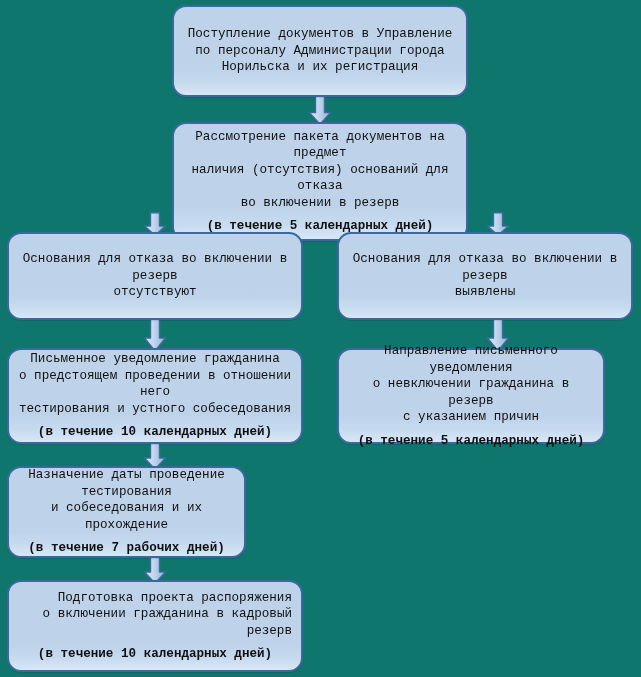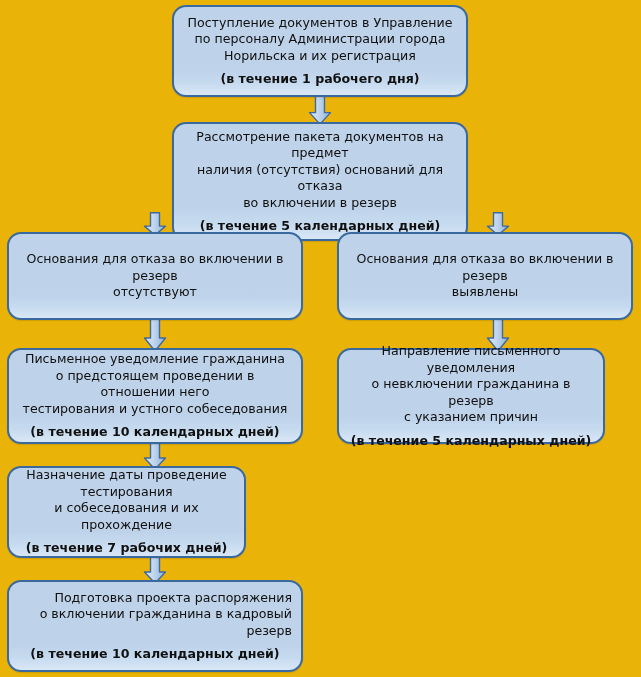--- a/index.html
+++ b/index.html
@@ -8,22 +8,23 @@
     padding: 0;
     background: #ffffff;
   }
   body {
     font-family: "DejaVu Sans", "Liberation Sans", sans-serif;
   }
   #canvas {
     position: relative;
     width: 641px;
     height: 677px;
-    background: #eab308;
+    background: #0f766e;
     overflow: hidden;
+    font-family: Liberation Mono, monospace;
   }
   .node {
     position: absolute;
     box-sizing: border-box;
     border: 2px solid #39699f;
     border-radius: 14px;
     background: linear-gradient(to bottom,
                 #bed3ea 0%,
                 #bed3ea 72%,
                 #c6daef 86%,
@@ -147,21 +148,20 @@
             <stop offset="100%" stop-color="#8fb2d7"></stop>
           </linearGradient>
         </defs>
         <path d="M7.5 1 L16.5 1 L16.5 20 L22.5 20 L12 33 L1.5 20 L7.5 20 Z" fill="url(#arrowgrad6)" stroke="#40699f" stroke-width="1.4" stroke-linejoin="round" vector-effect="non-scaling-stroke"></path>
       </svg>
     </div>
     <div class="node" style="left: 172px; top: 5px; width: 296px; height: 92px;">
       <div class="body-text">Поступление документов в Управление
 по персоналу Администрации города
 Норильска и их регистрация</div>
-      <div class="term">(в течение 1 рабочего дня)</div>
     </div>
     <div class="node" style="left: 172px; top: 122px; width: 296px; height: 119px;">
       <div class="body-text">Рассмотрение пакета документов на предмет
 наличия (отсутствия) оснований для отказа
 во включении в резерв</div>
       <div class="term">(в течение 5 календарных дней)</div>
     </div>
     <div class="node no-term" style="left: 7px; top: 232px; width: 296px; height: 88px;">
       <div class="body-text">Основания для отказа во включении в резерв
 отсутствуют</div>

